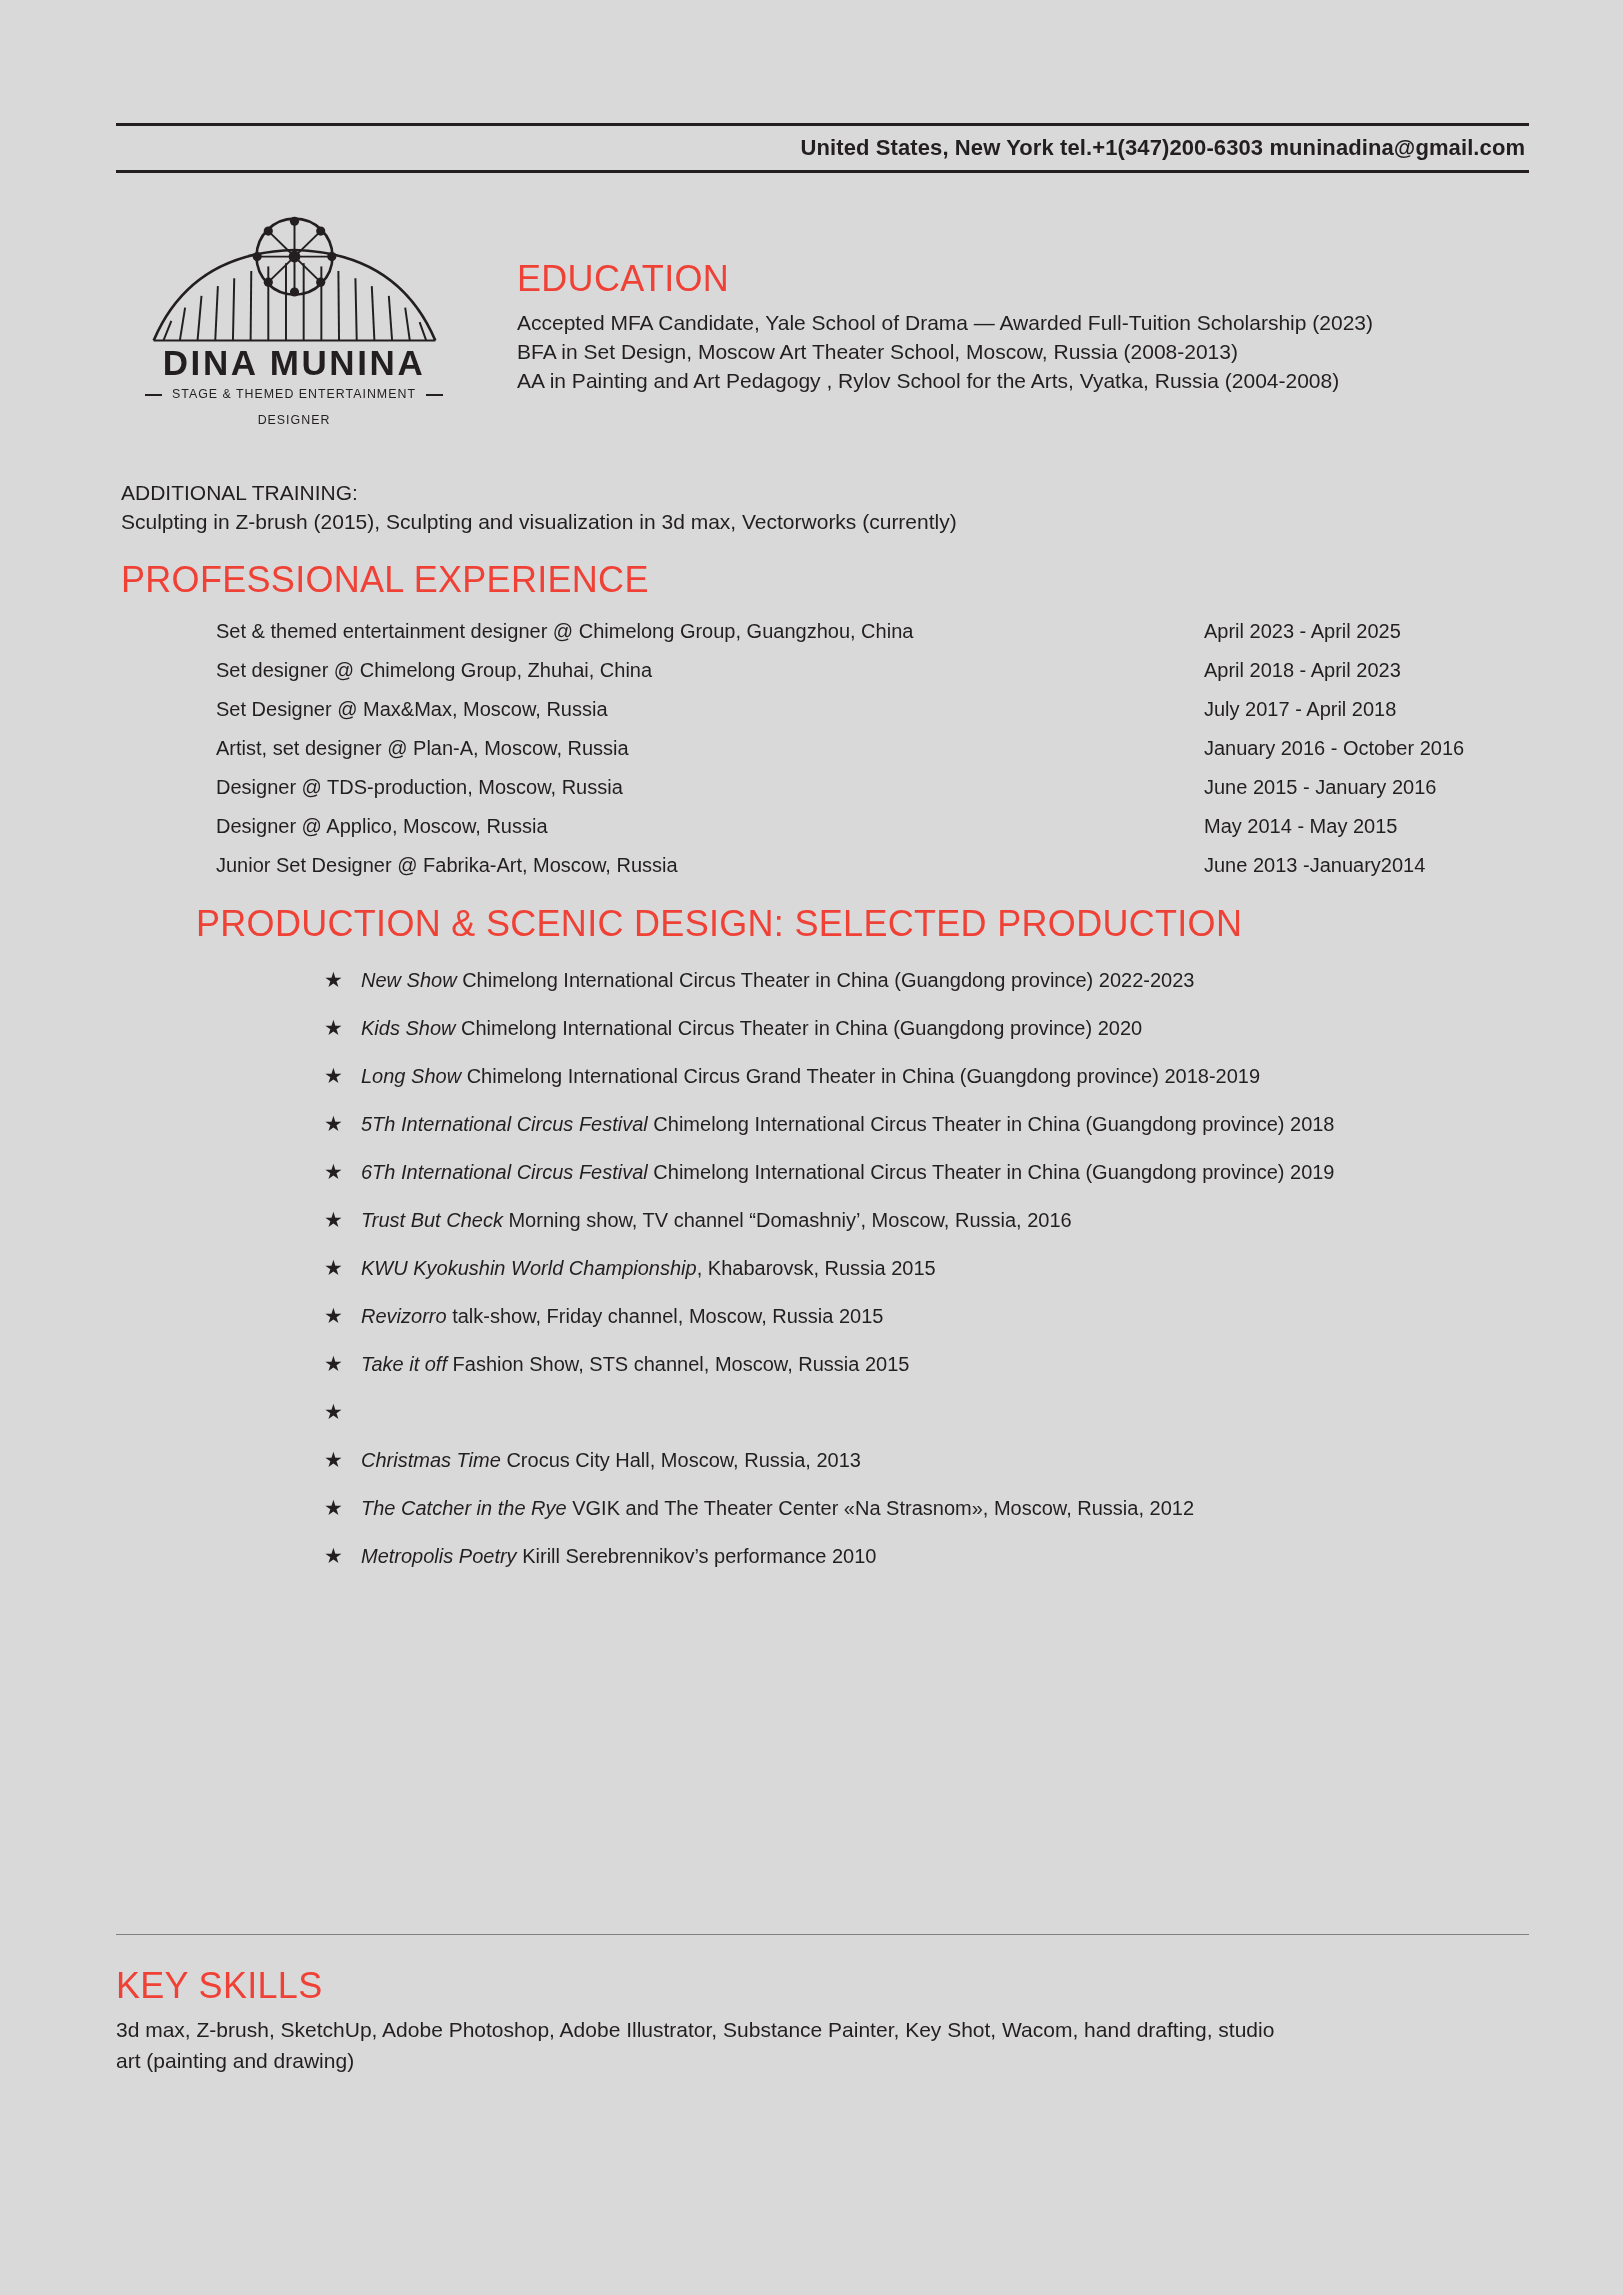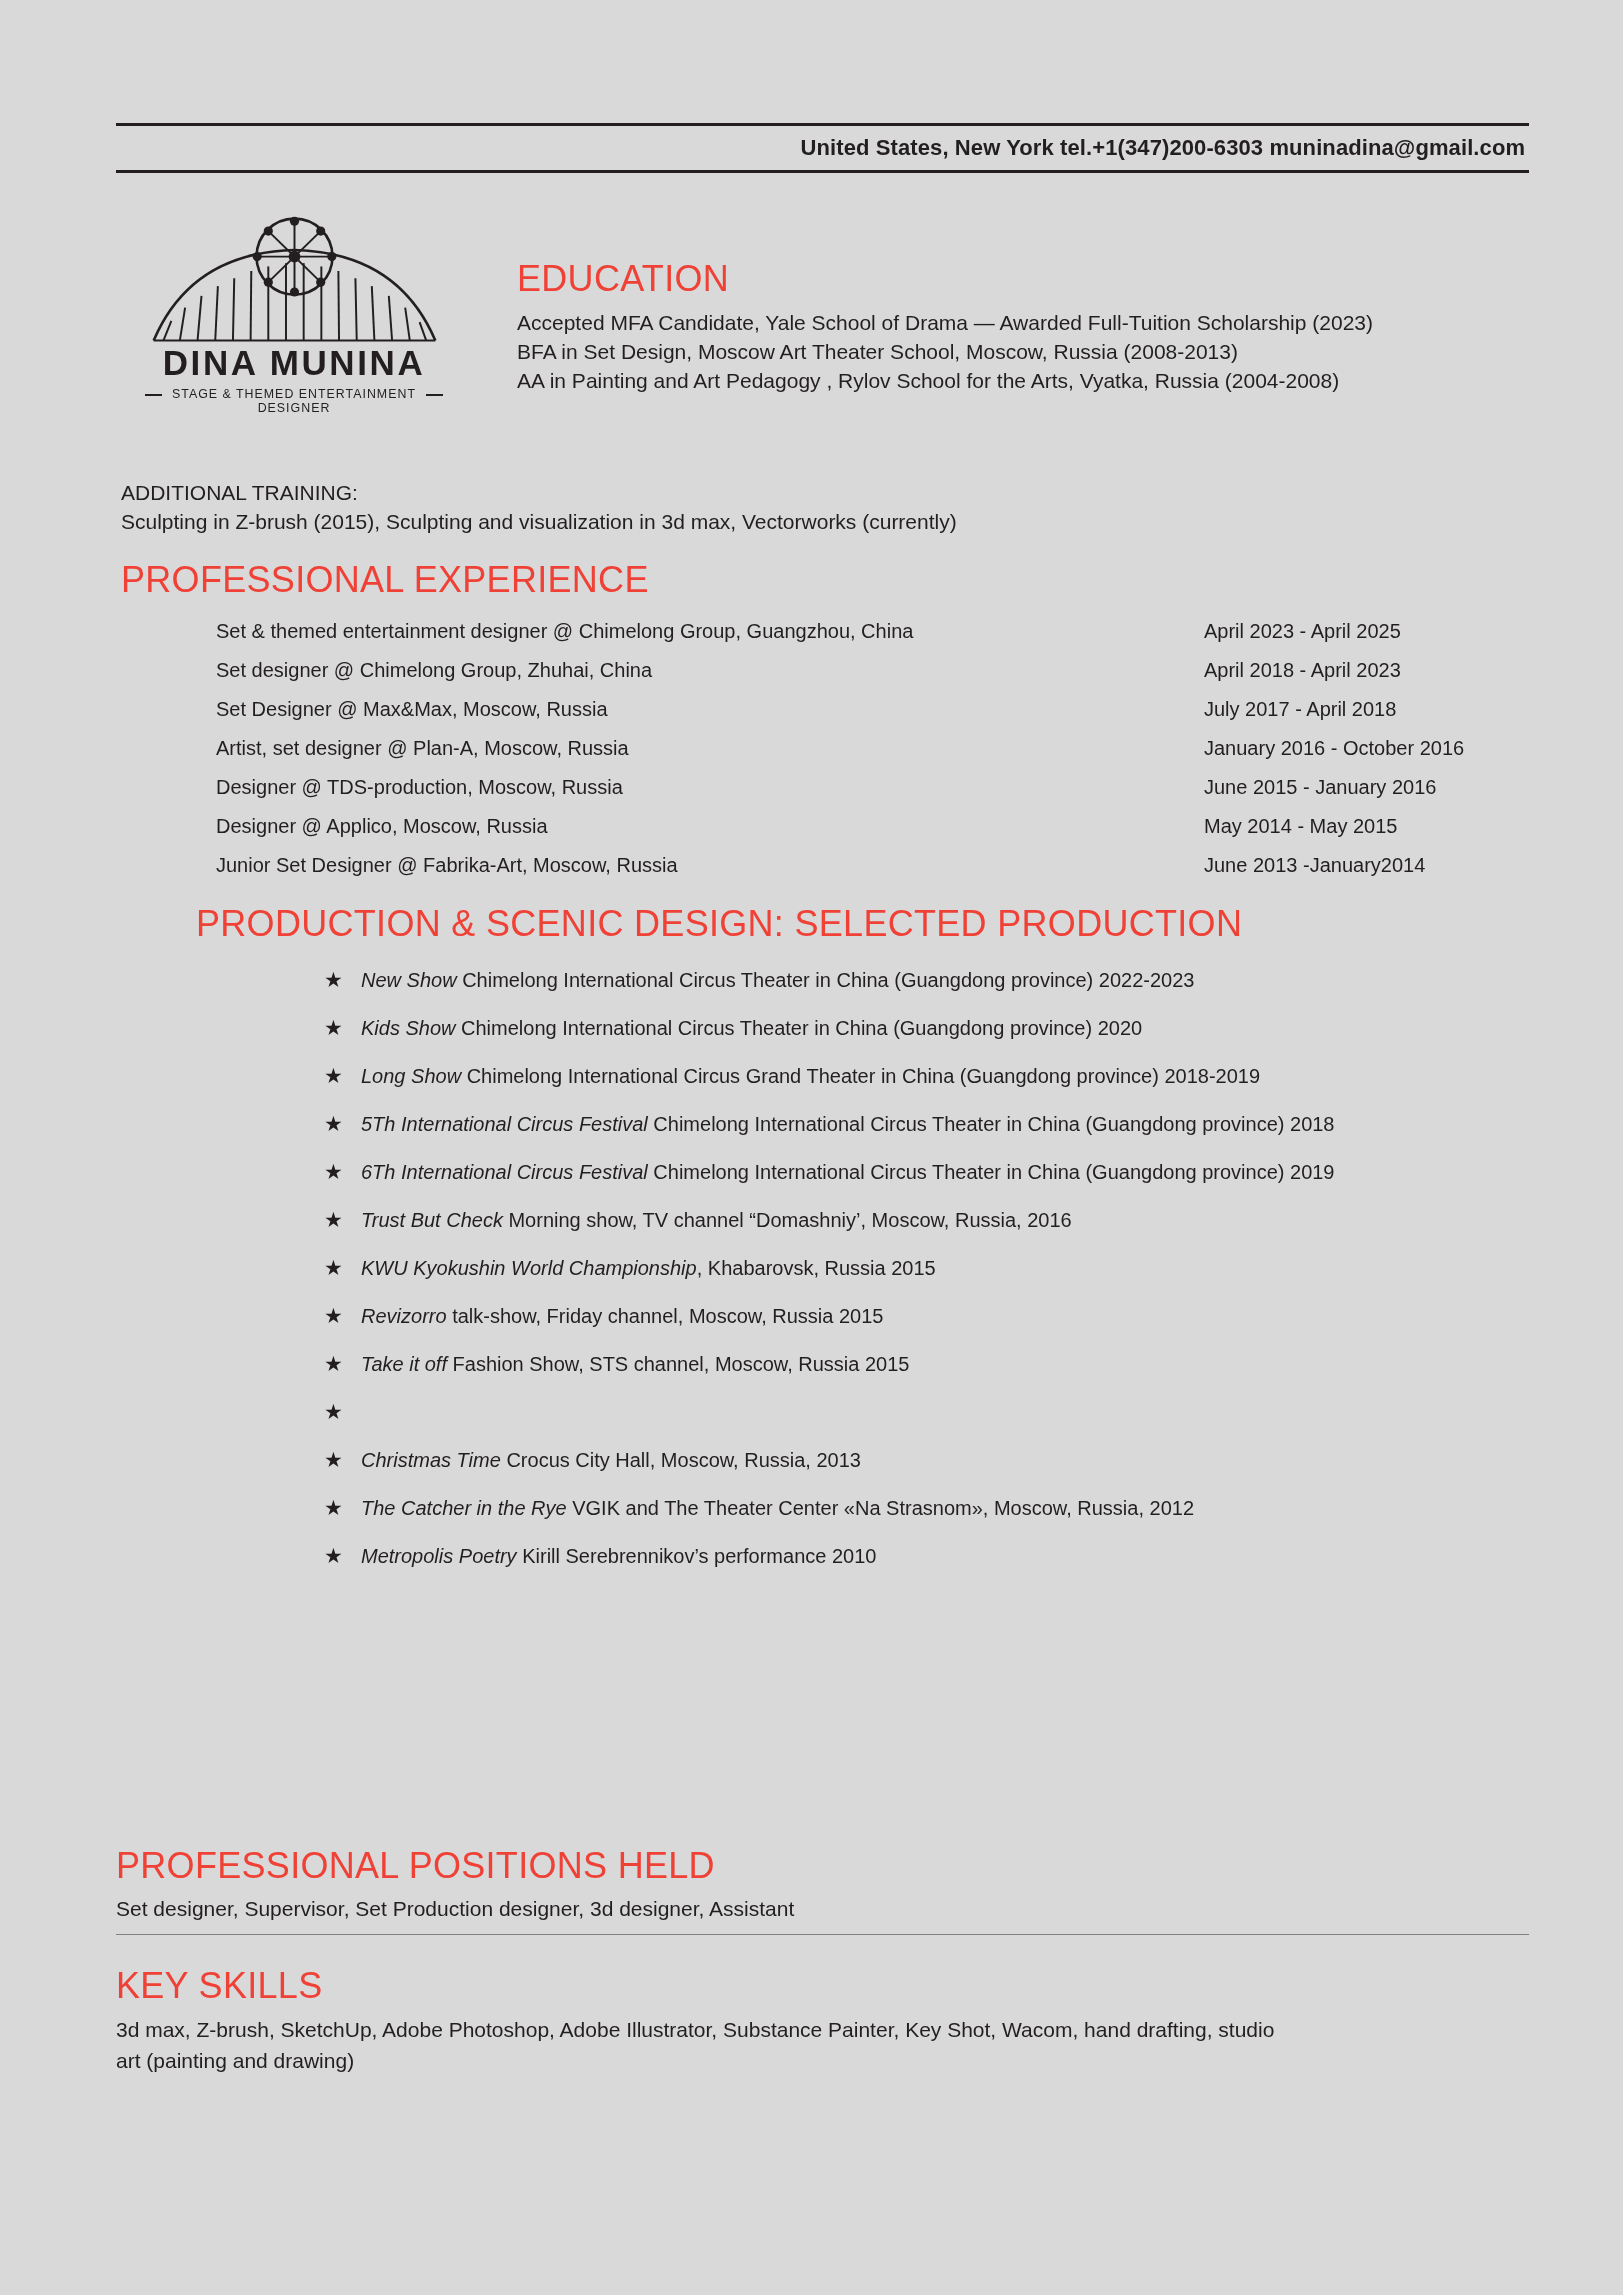--- a/index.html
+++ b/index.html
@@ -70,21 +70,21 @@
   .logo-sub {
     font-size: 12.4px;
     letter-spacing: 1px;
     color: #231f20;
     margin-top: 3.9px;
   }
   .logo-sub2 {
     font-size: 12.4px;
     letter-spacing: 1px;
     color: #231f20;
-    margin-top: 0;
+    margin-top: 12px;
   }
   .logo-subline {
     position: relative;
     display: inline-block;
   }
   .logo-subline:before, .logo-subline:after {
     content: "";
     position: absolute;
     top: 50%;
     width: 17px;
@@ -381,24 +381,20 @@
       <span class="prod-star">★</span>
       <span class="prod-text"><i>The Catcher in the Rye</i><span> VGIK and The Theater Center «Na Strasnom», Moscow, Russia, 2012</span></span>
     </div>
 
     <div class="prod-item">
       <span class="prod-star">★</span>
       <span class="prod-text"><i>Metropolis Poetry</i><span> Kirill Serebrennikov’s performance 2010</span></span>
     </div>
   </div>
 
-  <div class="positions">
-    <div class="sec-title">PROFESSIONAL POSITIONS HELD</div>
-    <div class="body-line">Set designer, Supervisor, Set Production designer, 3d designer, Assistant</div>
-  </div>
 
   <div class="divider"></div>
 
   <div class="skills">
     <div class="sec-title">KEY SKILLS</div>
     <div class="body-line">3d max, Z-brush, SketchUp, Adobe Photoshop, Adobe Illustrator, Substance Painter, Key Shot, Wacom, hand drafting, studio</div>
     <div class="body-line">art (painting and drawing)</div>
   </div>
 
 </div>

